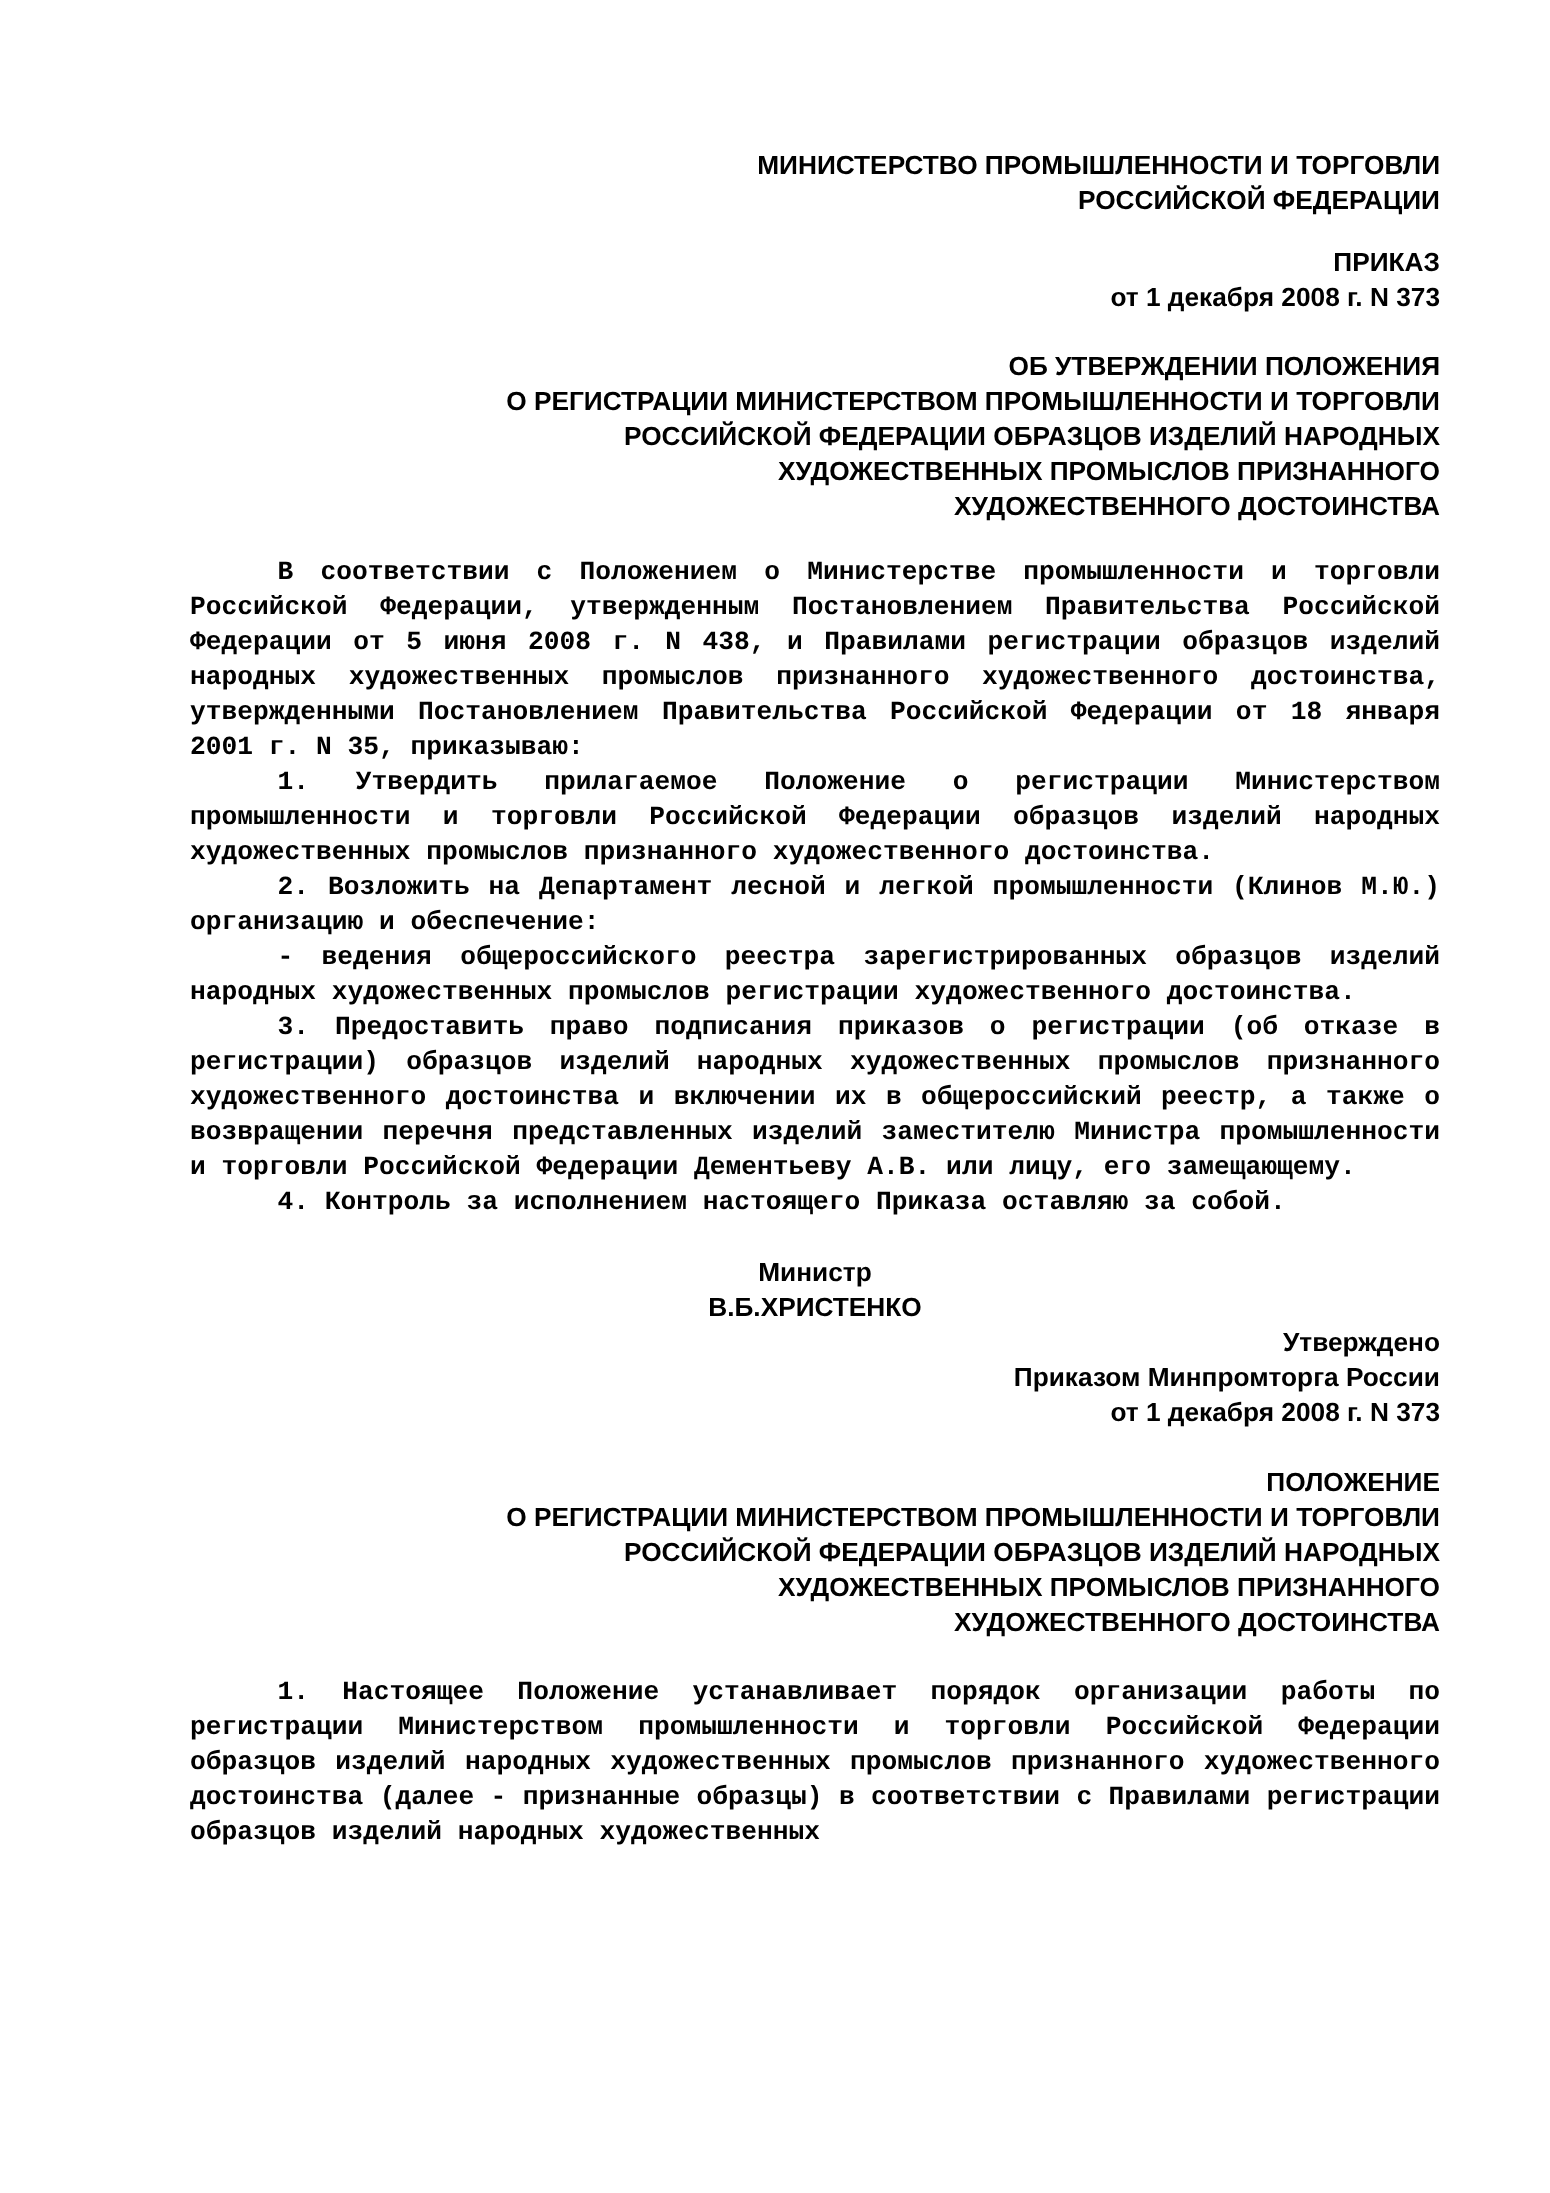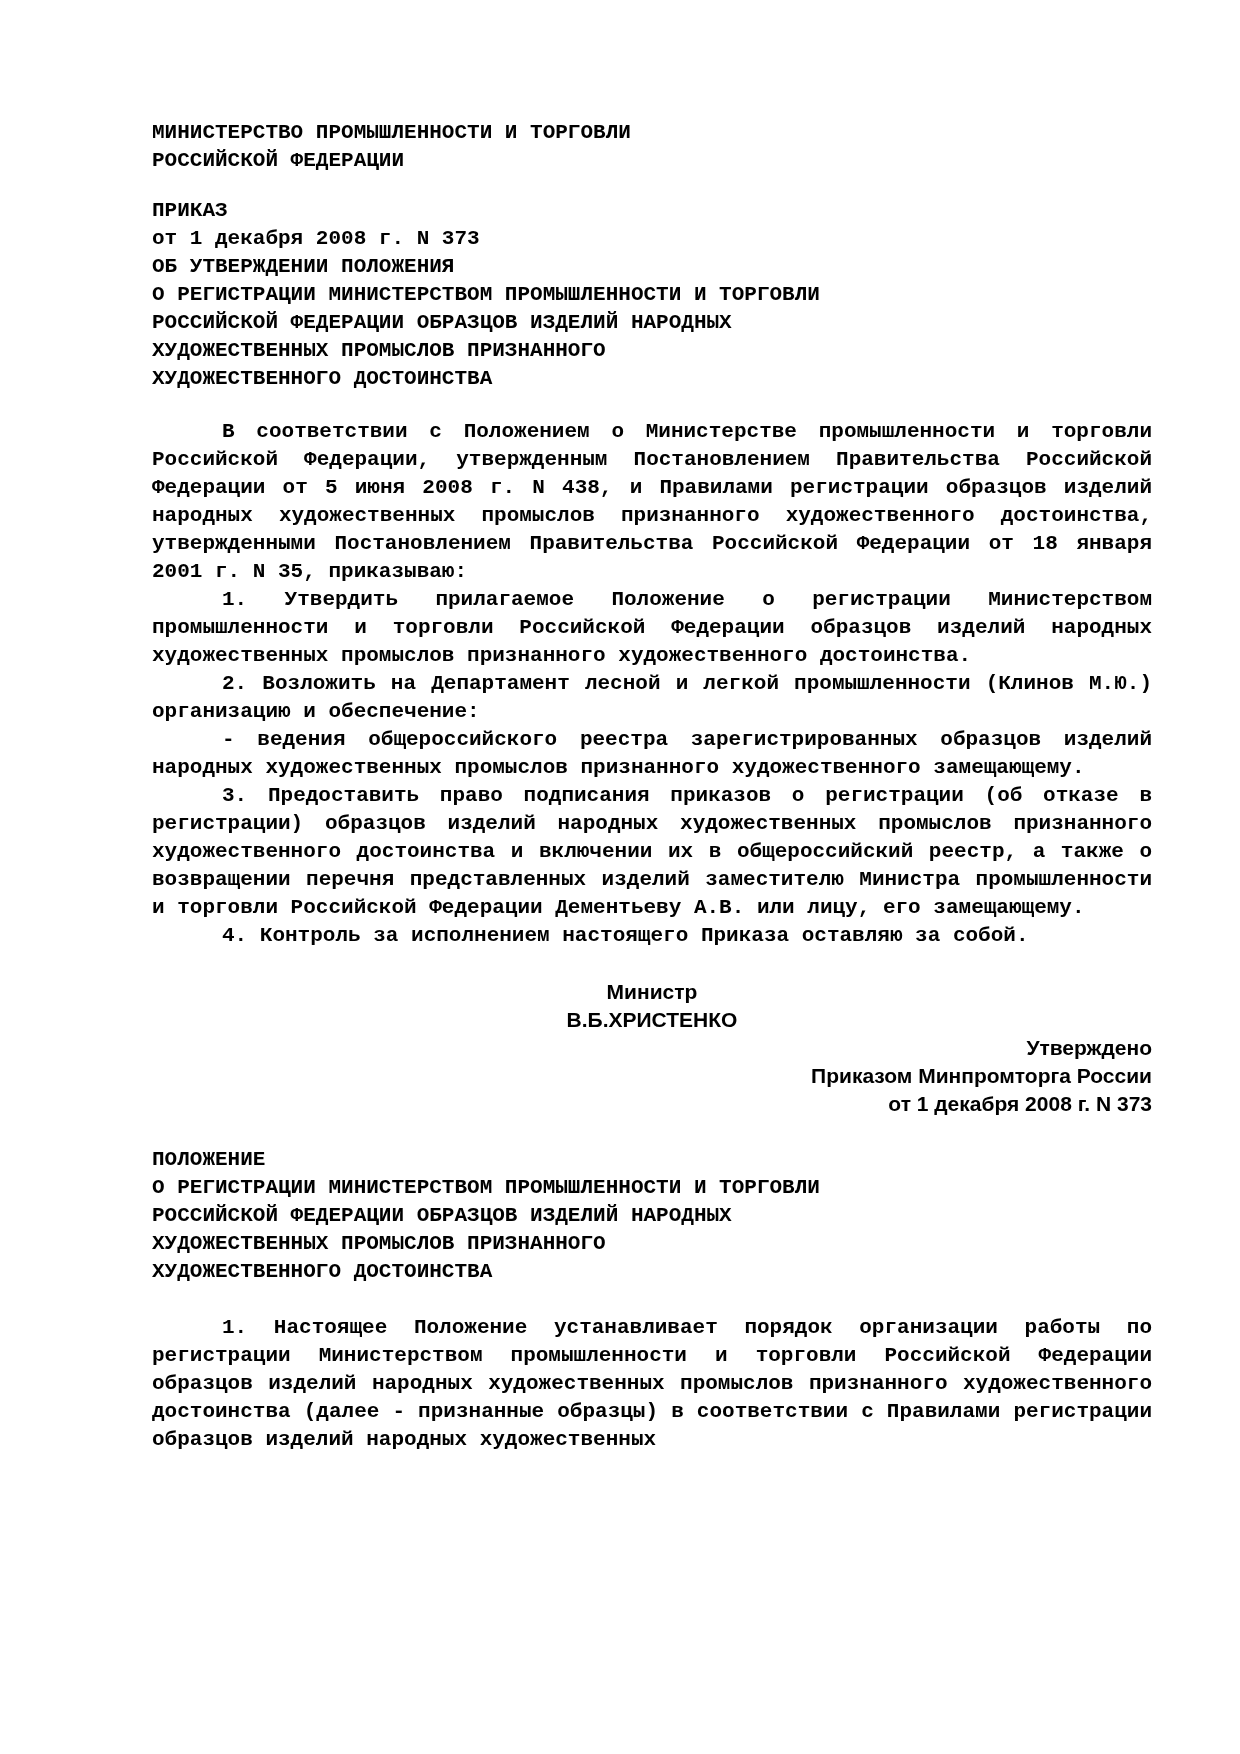--- a/index.html
+++ b/index.html
@@ -20,31 +20,30 @@
     position: absolute;
     left: 152px;
     top: 0;
     width: 1000px;
     padding-top: 119px;
     font-size: 21px;
     line-height: 28px;
     font-weight: 600;
   }
   .center {
-    text-align: left;
-    font-family: Liberation Mono, monospace;
+    text-align: right;
   }
   .bold {
     font-weight: 700;
   }
   .right {
     text-align: right;
   }
   .block-order   { margin-top: 22px; }
-  .block-subject { }
+  .block-subject { margin-top: 27px; }
   .block-body    { margin-top: 25px; }
   .para {
     margin: 0;
     text-align: justify;
     text-indent: 70px;
     font-family: Liberation Mono, monospace;
   }
   .block-signature { margin-top: 28px; text-align: center; }
   .block-approval  { }
   .block-postitle  { margin-top: 28px; }
@@ -72,21 +71,21 @@
       <p class="line">О РЕГИСТРАЦИИ МИНИСТЕРСТВОМ ПРОМЫШЛЕННОСТИ И ТОРГОВЛИ</p>
       <p class="line">РОССИЙСКОЙ ФЕДЕРАЦИИ ОБРАЗЦОВ ИЗДЕЛИЙ НАРОДНЫХ</p>
       <p class="line">ХУДОЖЕСТВЕННЫХ ПРОМЫСЛОВ ПРИЗНАННОГО</p>
       <p class="line">ХУДОЖЕСТВЕННОГО ДОСТОИНСТВА</p>
     </div>
 
     <div class="block-body">
       <p class="para">В соответствии с Положением о Министерстве промышленности и торговли Российской Федерации, утвержденным Постановлением Правительства Российской Федерации от 5 июня 2008 г. N 438, и Правилами регистрации образцов изделий народных художественных промыслов признанного художественного достоинства, утвержденными Постановлением Правительства Российской Федерации от 18 января 2001 г. N 35, приказываю:</p>
       <p class="para">1. Утвердить прилагаемое Положение о регистрации Министерством промышленности и торговли Российской Федерации образцов изделий народных художественных промыслов признанного художественного достоинства.</p>
       <p class="para">2. Возложить на Департамент лесной и легкой промышленности (Клинов М.Ю.) организацию и обеспечение:</p>
-      <p class="para">- ведения общероссийского реестра зарегистрированных образцов изделий народных художественных промыслов признанного художественного замещающему.</p>
+      <p class="para">- ведения общероссийского реестра зарегистрированных образцов изделий народных художественных промыслов регистрации художественного достоинства.</p>
       <p class="para">3. Предоставить право подписания приказов о регистрации (об отказе в регистрации) образцов изделий народных художественных промыслов признанного художественного достоинства и включении их в общероссийский реестр, а также о возвращении перечня представленных изделий заместителю Министра промышленности и торговли Российской Федерации Дементьеву А.В. или лицу, его замещающему.</p>
       <p class="para">4. Контроль за исполнением настоящего Приказа оставляю за собой.</p>
     </div>
 
     <div class="right block-signature">
       <p class="line">Министр</p>
       <p class="line">В.Б.ХРИСТЕНКО</p>
     </div>
 
     <div class="right block-approval">

